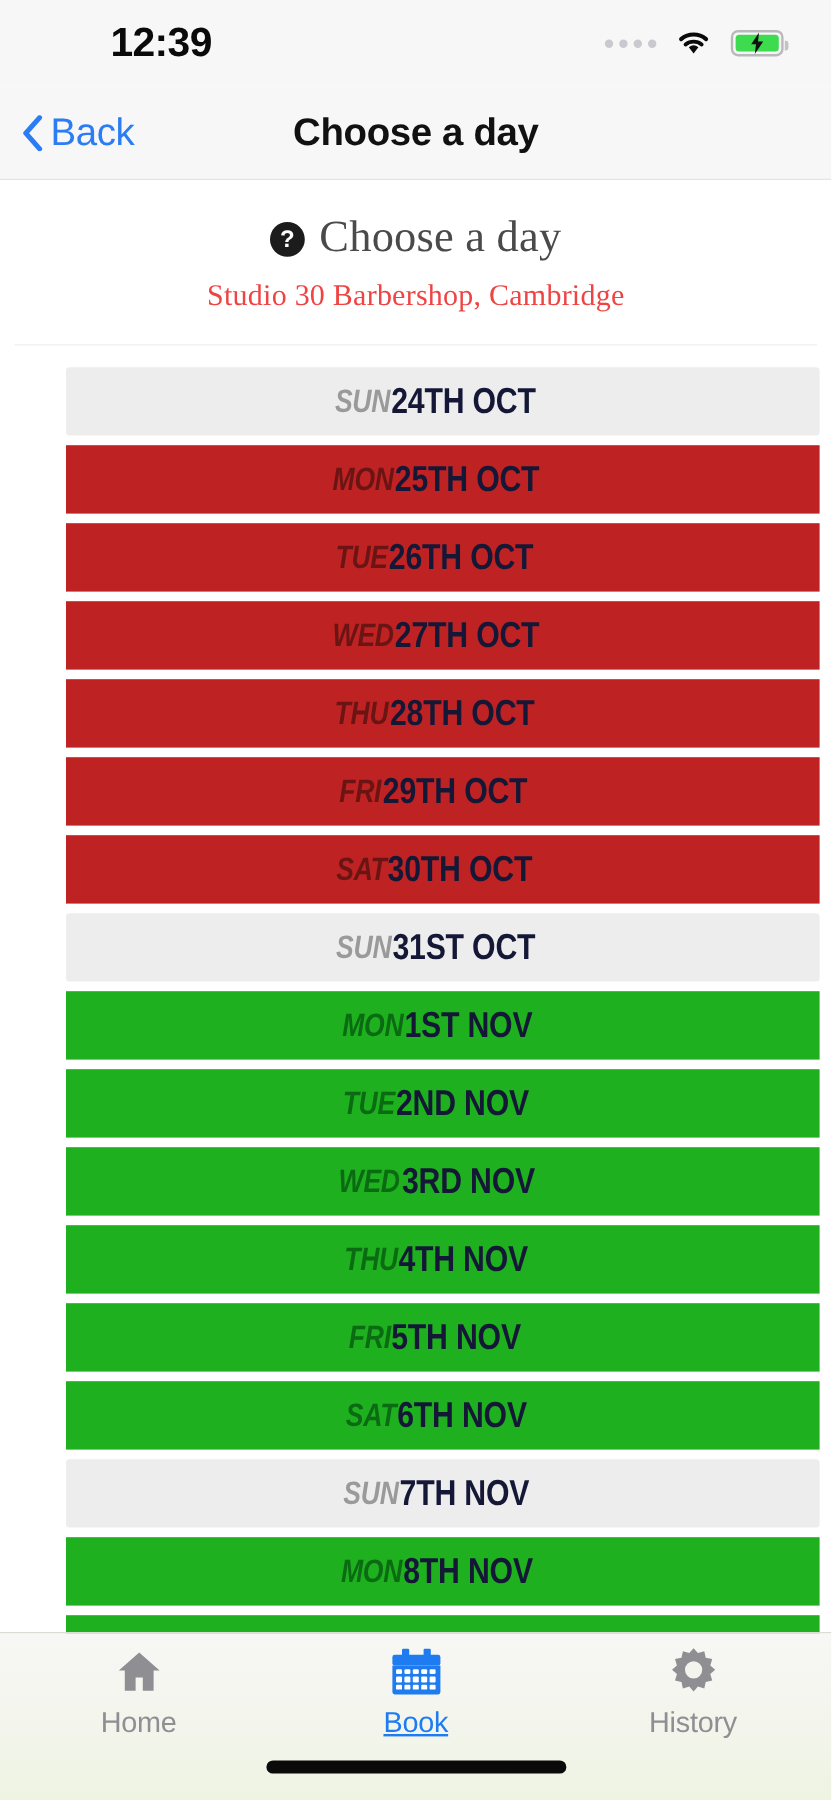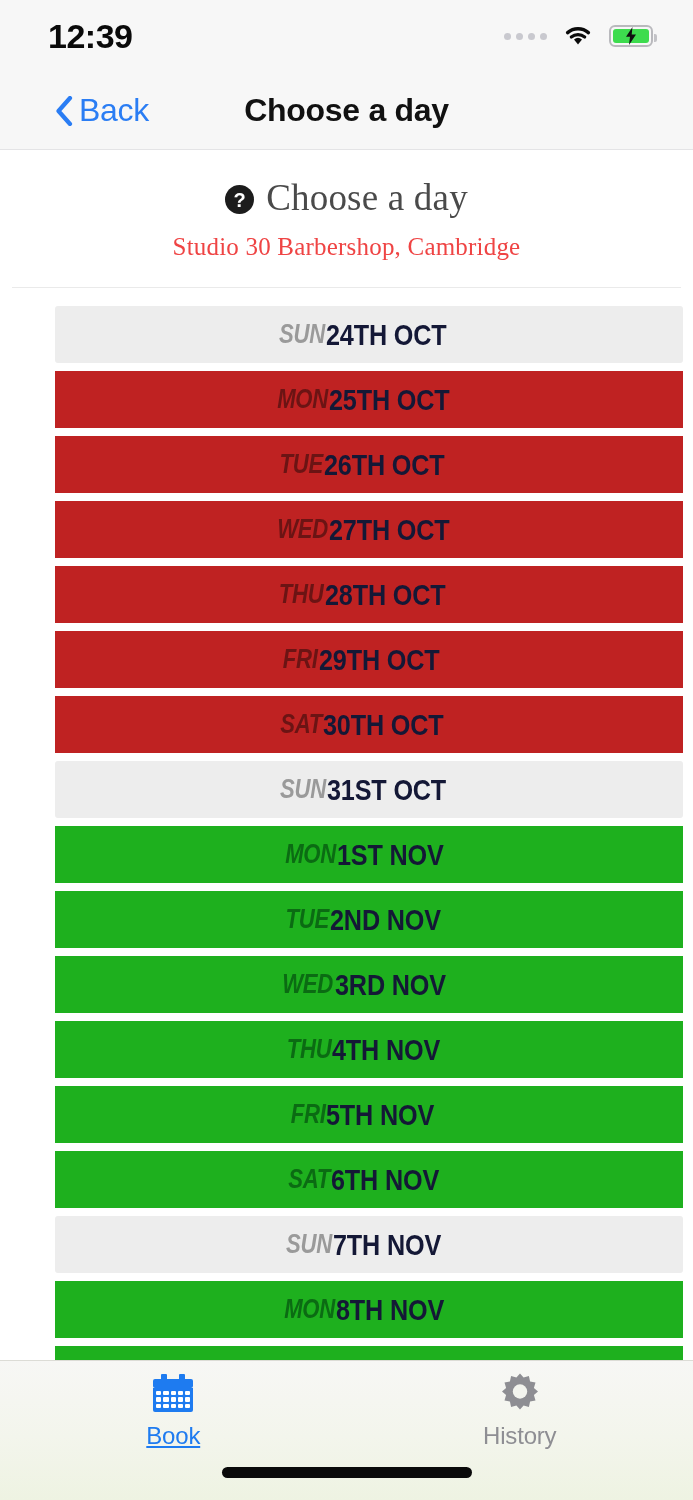--- a/index.html
+++ b/index.html
@@ -10,36 +10,35 @@
     overflow:hidden;
   }
   #screen { position:relative; width:693px; height:1500px; overflow:hidden; background:#fff; }
 
   
   .statusbar {
     height:72px; background:#f7f7f7;
     display:flex; align-items:center; justify-content:space-between;
     padding:0 40px 0 48px;
   }
-  .status-time { font-size:34px; font-weight:600; color:#0a0a0a; letter-spacing:-0.5px; }
+  .status-time { font-size:34px; font-weight:600; color:#0a0a0a; letter-spacing:-0.5px;margin-left:44px; }
   .status-right { display:flex; align-items:center; gap:16px; }
   .sig-dots { display:flex; gap:5px; align-items:center; }
   .sig-dots i { display:block; width:7px; height:7px; border-radius:50%; background:#c9c9cf; }
   .wifi { width:30px; height:22px; display:block; }
   .battery { position:relative; width:44px; height:22px; border:2px solid #b9b9bd; border-radius:6px; padding:2px; }
   .battery .fill { position:absolute; left:2px; top:2px; bottom:2px; width:calc(100% - 4px); background:#3ddc4e; border-radius:3px; }
   .battery .cap { position:absolute; right:-6px; top:7px; width:3px; height:8px; background:#c3c3c7; border-radius:0 2px 2px 0; }
   .battery svg { position:absolute; left:50%; top:50%; transform:translate(-50%,-50%); }
 
   
   .navbar {
     height:78px; background:#f7f7f7;
     display:flex; align-items:center; position:relative;
     border-bottom:1px solid #e4e4e6;
-    padding-left:37px;
   }
   .back-btn {
     display:flex; align-items:center; gap:6px;
     padding:0 12px 0 18px; color:#2a7df4; cursor:pointer;
   }
   .back-btn .chev { width:18px; height:30px; display:block; }
   .back-label { font-size:32px; color:#2a7df4; letter-spacing:-0.3px; }
   .nav-title {
     position:absolute; left:0; right:0; text-align:center;
     font-size:32px; font-weight:bold; color:#111; letter-spacing:-0.3px;
@@ -240,20 +239,28 @@
         <span class="dat">8TH NOV</span>
       </div>
       <div class="day-row open">
         <span class="dow">TUE</span>
         <span class="dat">9TH NOV</span>
       </div>
     </div>
 
   <div class="tabbar">
     <div class="tabs" id="tabs">
+        <div class="tab">
+          <span class="ic">
+            <svg width="40" height="40" viewBox="0 0 40 40">
+              <path d="M20 4L3 19h5v17h9V25h6v11h9V19h5z" fill="#8e8e93"></path>
+            </svg>
+          </span>
+          <span class="tl">Home</span>
+        </div>
         <div class="tab active">
           <span class="ic">
             <div class="cal">
               <span class="t1"></span>
               <span class="t2"></span>
               <span class="top"></span>
               <span class="body">
                 <span class="grid">
                   <span></span>
                   <span></span>

